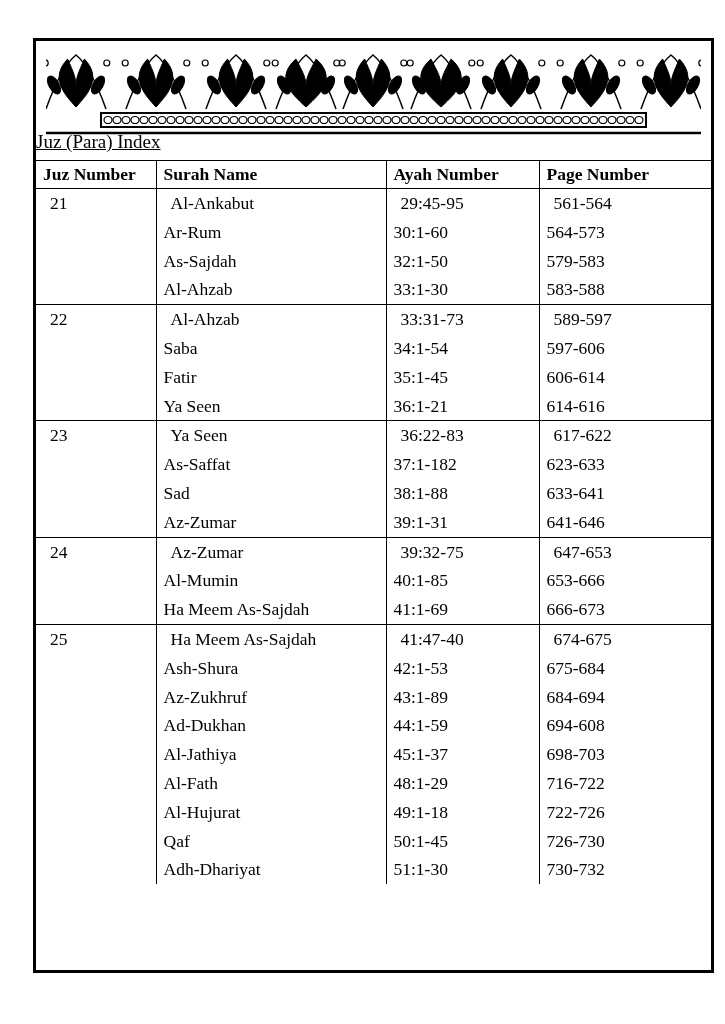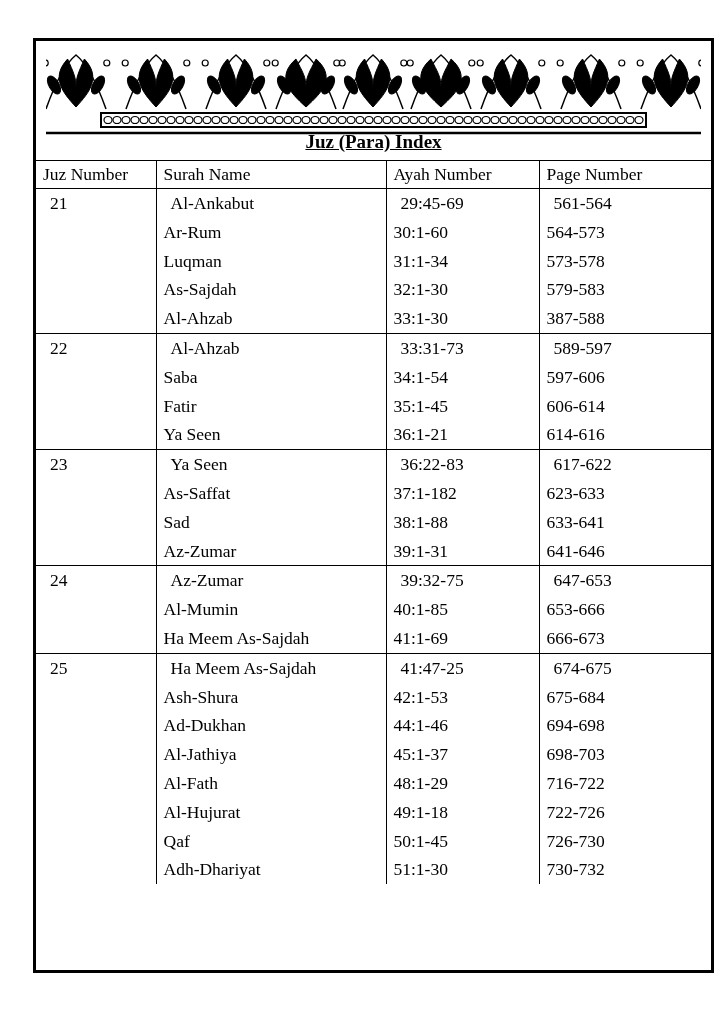--- a/index.html
+++ b/index.html
@@ -1,26 +1,26 @@
 <!DOCTYPE html>
 <html><head>
 <meta charset="utf-8">
 <style>
   html, body { margin:0; padding:0; background:#ffffff; }
   body { width:725px; height:1024px; position:relative; font-family:"Liberation Serif","DejaVu Serif",serif; color:#000; }
   .frame { position:absolute; left:33px; top:38px; width:675px; height:929px; border:3px solid #000; box-sizing:content-box; }
   .ornament { position:absolute; left:10px; top:6px; width:655px; height:90px; }
   .ornament svg { width:100%; height:100%; display:block; }
-  .title { position:absolute; left:0; right:0; top:90px; text-align:center; font-size:19px; font-weight:bold; text-decoration:underline; }
+  .title { position:absolute; left:0; right:0; top:90px; font-size:19px; font-weight:normal; text-decoration:underline; }
   table { position:absolute; left:0; top:119px; width:675px; border-collapse:collapse; table-layout:fixed; }
   col.c1 { width:120px; } col.c2 { width:230px; } col.c3 { width:153px; } col.c4 { width:172px; }
   th, td { border-left:1px solid #000; border-right:1px solid #000; padding:0 0 0 7px; text-align:left; vertical-align:top; font-size:17.5px; }
   th:first-child, td:first-child { border-left:none; }
   th:last-child, td:last-child { border-right:none; }
-  thead th { font-weight:normal; height:27px; line-height:27px; border-top:1.5px solid #000; border-bottom:1.5px solid #000; }
+  thead th { font-weight:bold; height:27px; line-height:27px; border-top:1.5px solid #000; border-bottom:1.5px solid #000; }
   tbody tr.group-start td { border-top:1.5px solid #000;padding-left:14px; }
   td { height:28.8px; line-height:28.8px; }
 </style>
 </head>
 <body>
 
 <div class="frame">
   <div class="ornament">
     <svg viewBox="0 0 655 90" preserveAspectRatio="none" id="ornament-svg">
       <g fill="#000" stroke="#000" id="orn-g">
@@ -187,46 +187,40 @@
         <th>Juz Number</th>
         <th>Surah Name</th>
         <th>Ayah Number</th>
         <th>Page Number</th>
       </tr>
     </thead>
     <tbody id="tbody">
         <tr class="group-start">
           <td>21</td>
           <td>Al-Ankabut</td>
-          <td>29:45-69</td>
+          <td>29:45-95</td>
           <td>561-564</td>
         </tr>
         <tr>
           <td></td>
           <td>Ar-Rum</td>
           <td>30:1-60</td>
           <td>564-573</td>
         </tr>
         <tr>
           <td></td>
-          <td>Luqman</td>
-          <td>31:1-34</td>
-          <td>573-578</td>
-        </tr>
-        <tr>
-          <td></td>
           <td>As-Sajdah</td>
-          <td>32:1-30</td>
+          <td>32:1-50</td>
           <td>579-583</td>
         </tr>
         <tr>
           <td></td>
           <td>Al-Ahzab</td>
           <td>33:1-30</td>
-          <td>387-588</td>
+          <td>583-588</td>
         </tr>
         <tr class="group-start">
           <td>22</td>
           <td>Al-Ahzab</td>
           <td>33:31-73</td>
           <td>589-597</td>
         </tr>
         <tr>
           <td></td>
           <td>Saba</td>
@@ -283,34 +277,40 @@
         </tr>
         <tr>
           <td></td>
           <td>Ha Meem As-Sajdah</td>
           <td>41:1-69</td>
           <td>666-673</td>
         </tr>
         <tr class="group-start">
           <td>25</td>
           <td>Ha Meem As-Sajdah</td>
-          <td>41:47-25</td>
+          <td>41:47-40</td>
           <td>674-675</td>
         </tr>
         <tr>
           <td></td>
           <td>Ash-Shura</td>
           <td>42:1-53</td>
           <td>675-684</td>
         </tr>
         <tr>
           <td></td>
+          <td>Az-Zukhruf</td>
+          <td>43:1-89</td>
+          <td>684-694</td>
+        </tr>
+        <tr>
+          <td></td>
           <td>Ad-Dukhan</td>
-          <td>44:1-46</td>
-          <td>694-698</td>
+          <td>44:1-59</td>
+          <td>694-608</td>
         </tr>
         <tr>
           <td></td>
           <td>Al-Jathiya</td>
           <td>45:1-37</td>
           <td>698-703</td>
         </tr>
         <tr>
           <td></td>
           <td>Al-Fath</td>

